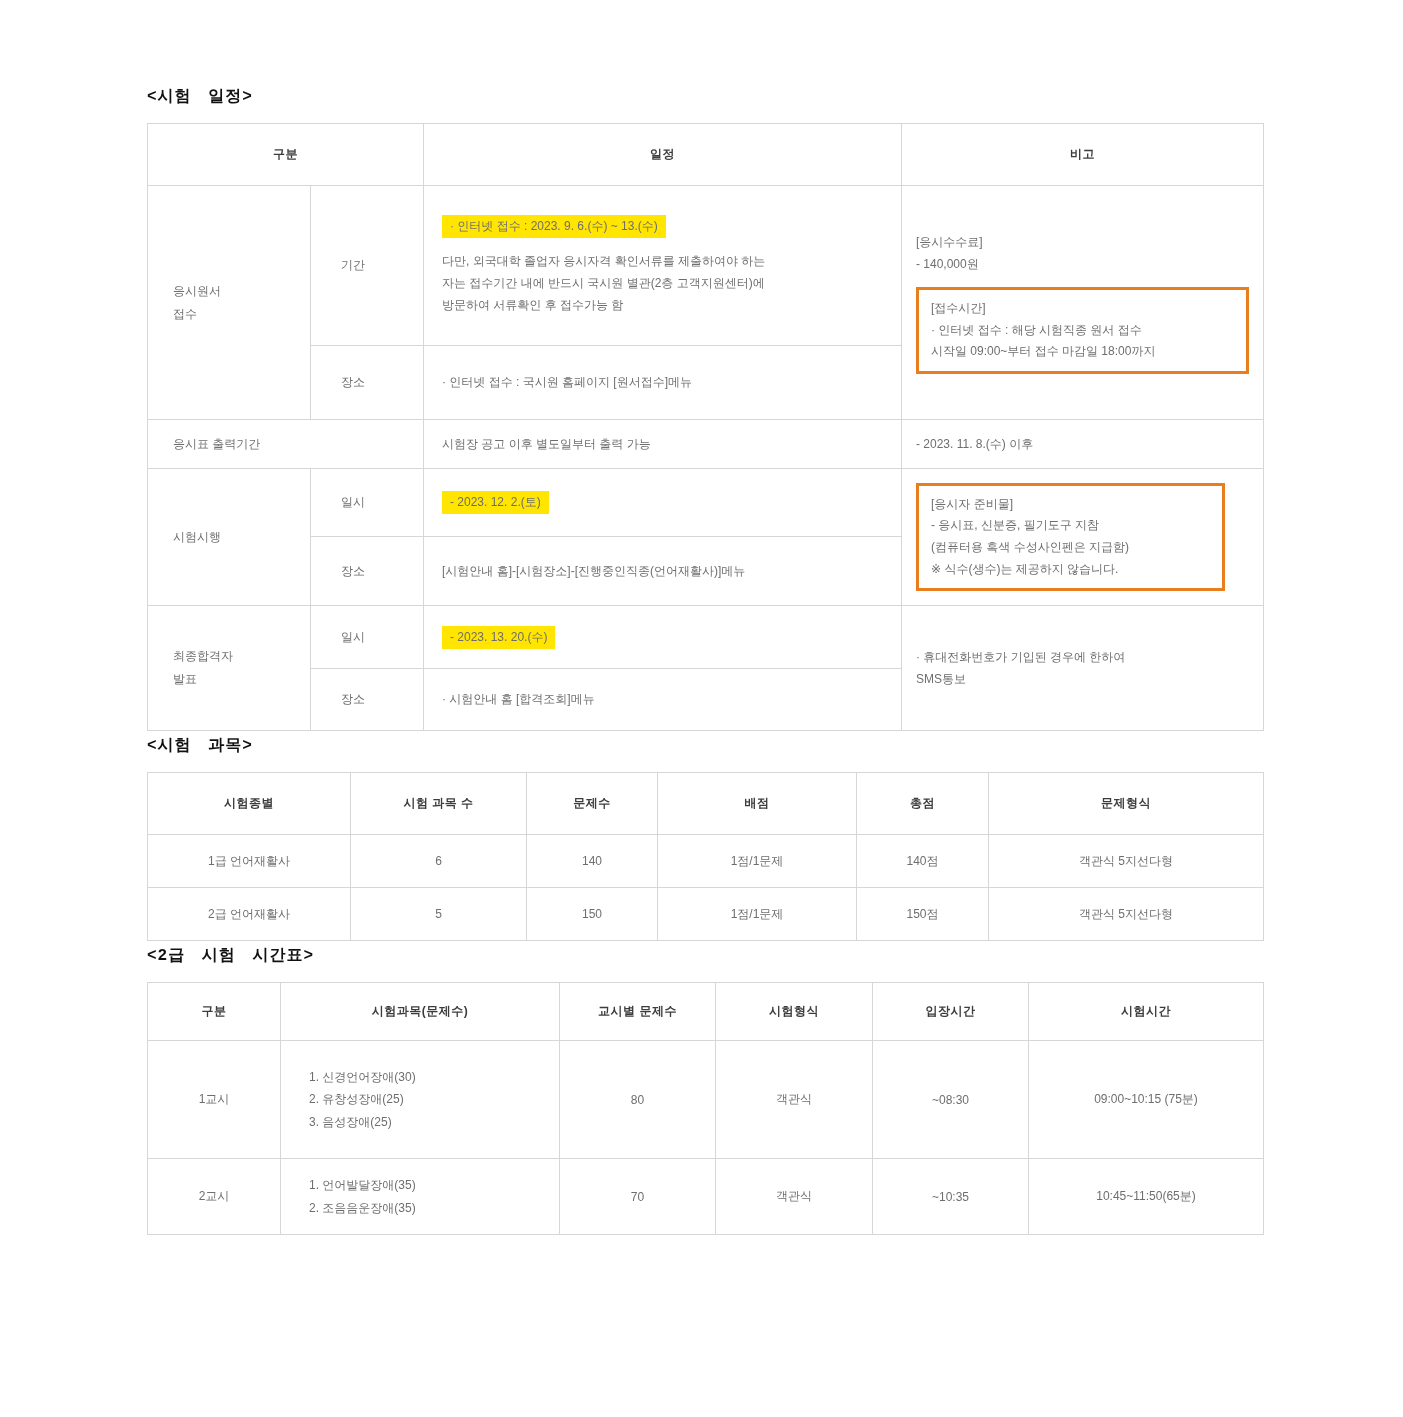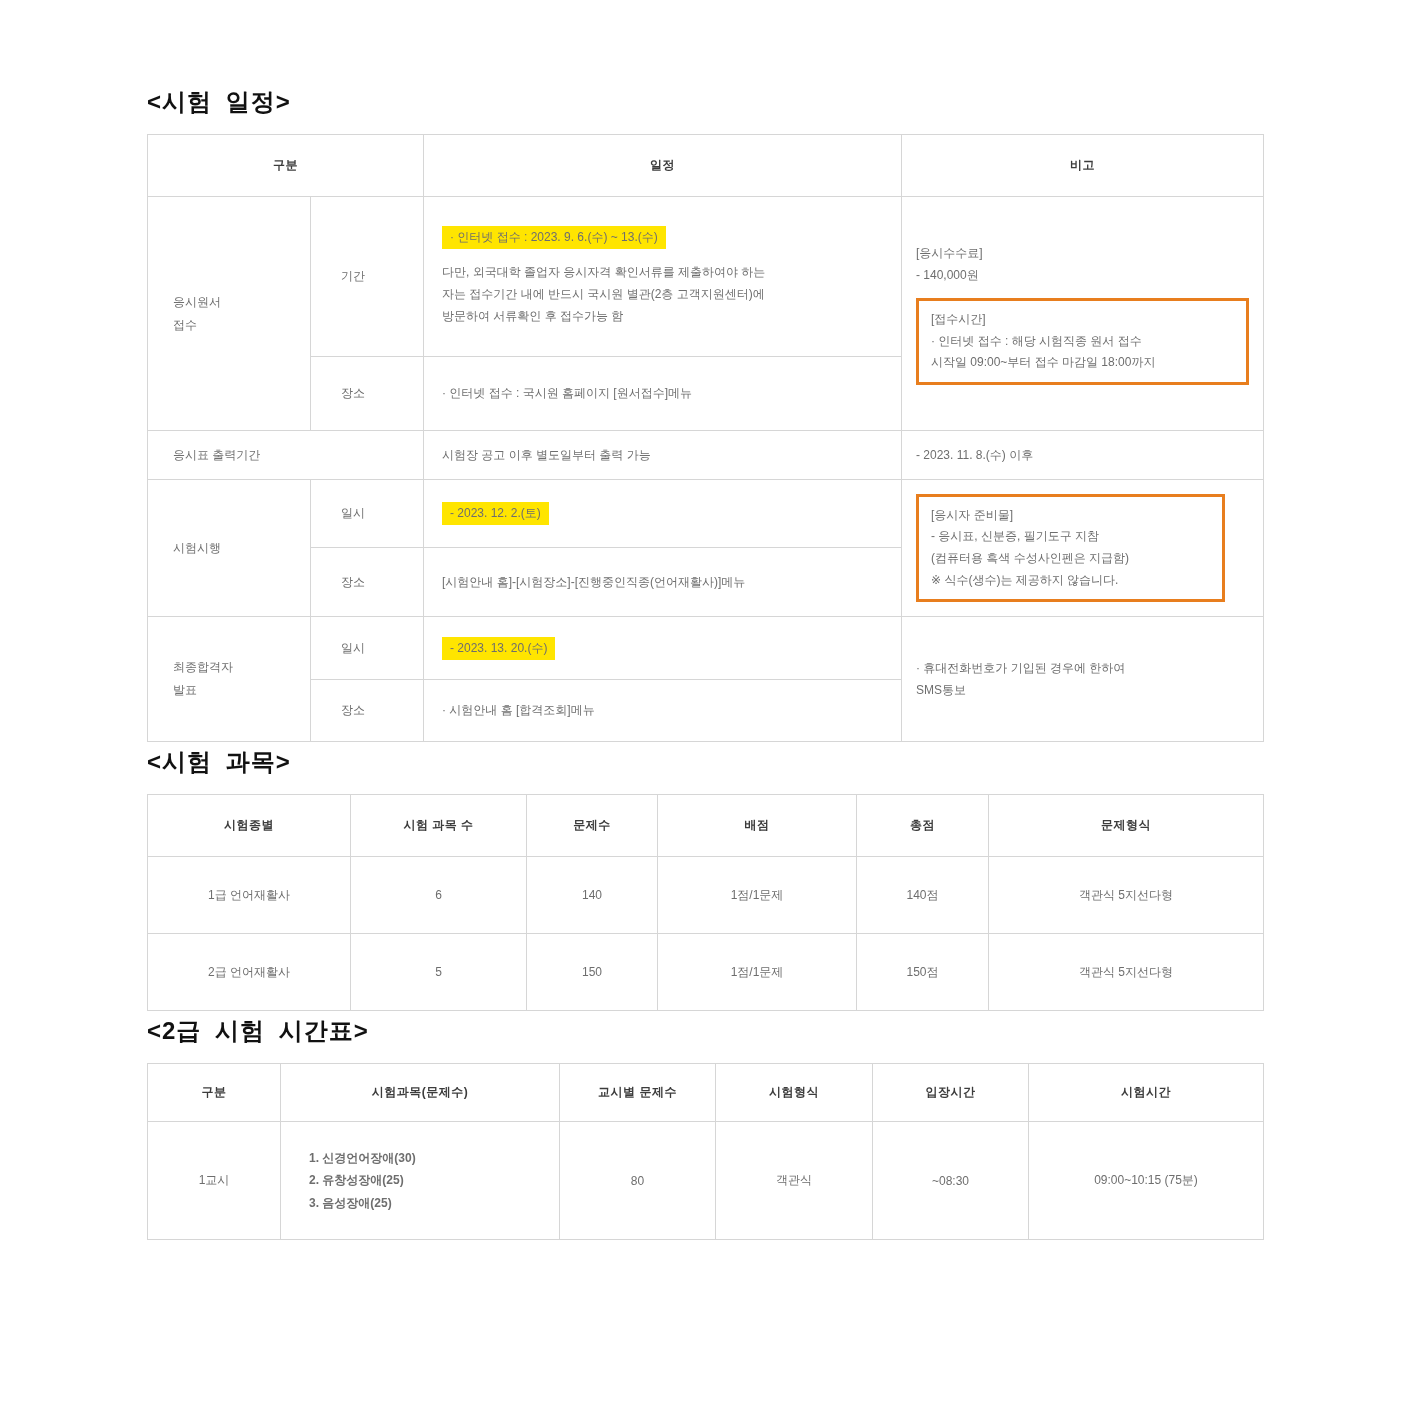--- a/index.html
+++ b/index.html
@@ -6,22 +6,22 @@
   html,body { background:#ffffff; }
   body {
     width:1403px; height:1417px;
     font-family:"Liberation Sans","DejaVu Sans",sans-serif;
     color:var(--text,#6e6e6e);
     font-size:15px;
   }
   .doc { padding:86px 140px 0 147px; }
 
   .section-title {
-    font-size:24px; font-weight:bold; color:var(--title-text,#111111);
-    letter-spacing:1px; word-spacing:6px; margin-bottom:16px;
+    font-size:16px; font-weight:bold; color:var(--title-text,#111111);
+    letter-spacing:1px; word-spacing:6px; margin-bottom:16px;font-family:Liberation Mono, monospace;
   }
   .section-title.gap { }
 
   table {
     width:1116px; border-collapse:collapse; table-layout:fixed;
     margin-bottom:4px;
   }
   th, td {
     border:1px solid var(--table-border,#d6d6d6);
     font-size:12px; vertical-align:middle;
@@ -53,23 +53,23 @@
   }
   .obox.solo { margin-top:0; margin-right:24px; }
 
   
   tr.h62 { height:62px; }  tr.h160{ height:160px; }
   tr.h74 { height:74px; }  tr.h57 { height:49px; }
   tr.h68 { height:68px; }  tr.h69 { height:69px; }
   tr.h63 { height:63px; }  tr.h62b{ height:62px; }
 
   
-  tr.h61 { height:77px; }  tr.h58 { height:58px; }
+  tr.h61 { height:53px; }  tr.h58 { height:58px; }
   tr.h118{ height:118px; } tr.h76 { height:76px; }
-  td.subjects { text-align:left; padding-left:28px; white-space:pre-line; line-height:1.85;font-weight:bold; }
+  td.subjects { text-align:left; padding-left:28px; white-space:pre-line; line-height:1.85; }
 </style>
 </head>
 <body>
 
 <div class="doc">
 
   <div class="section-title">&lt;시험 일정&gt;</div>
 
   <table>
     <colgroup>
@@ -214,16 +214,25 @@
       <tr class="h118">
         <td>1교시</td>
         <td class="subjects">1. 신경언어장애(30)
 2. 유창성장애(25)
 3. 음성장애(25)</td>
         <td>80</td>
         <td>객관식</td>
         <td>~08:30</td>
         <td>09:00~10:15 (75분)</td>
       </tr>
+      <tr class="h76">
+        <td>2교시</td>
+        <td class="subjects">1. 언어발달장애(35)
+2. 조음음운장애(35)</td>
+        <td>70</td>
+        <td>객관식</td>
+        <td>~10:35</td>
+        <td>10:45~11:50(65분)</td>
+      </tr>
     </tbody>
   </table>
 
 </div>
 
 </body></html>

